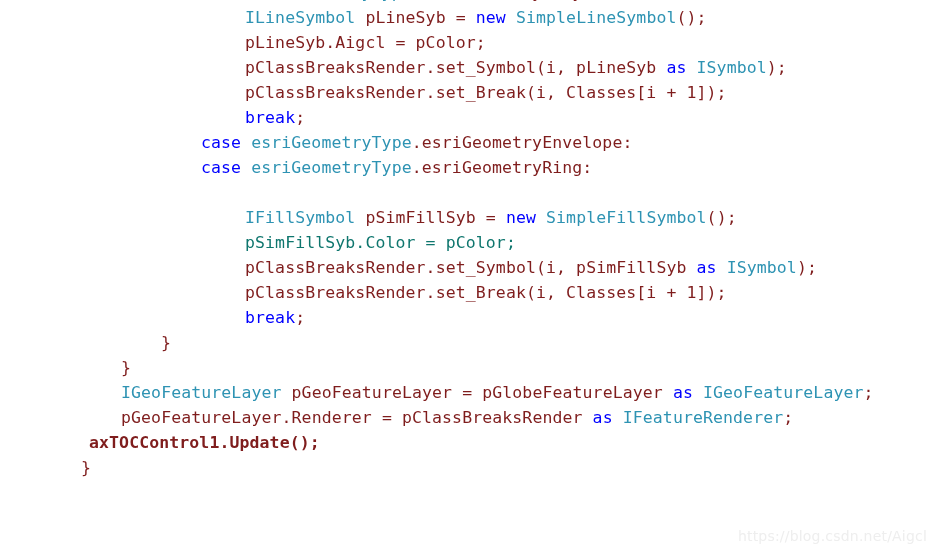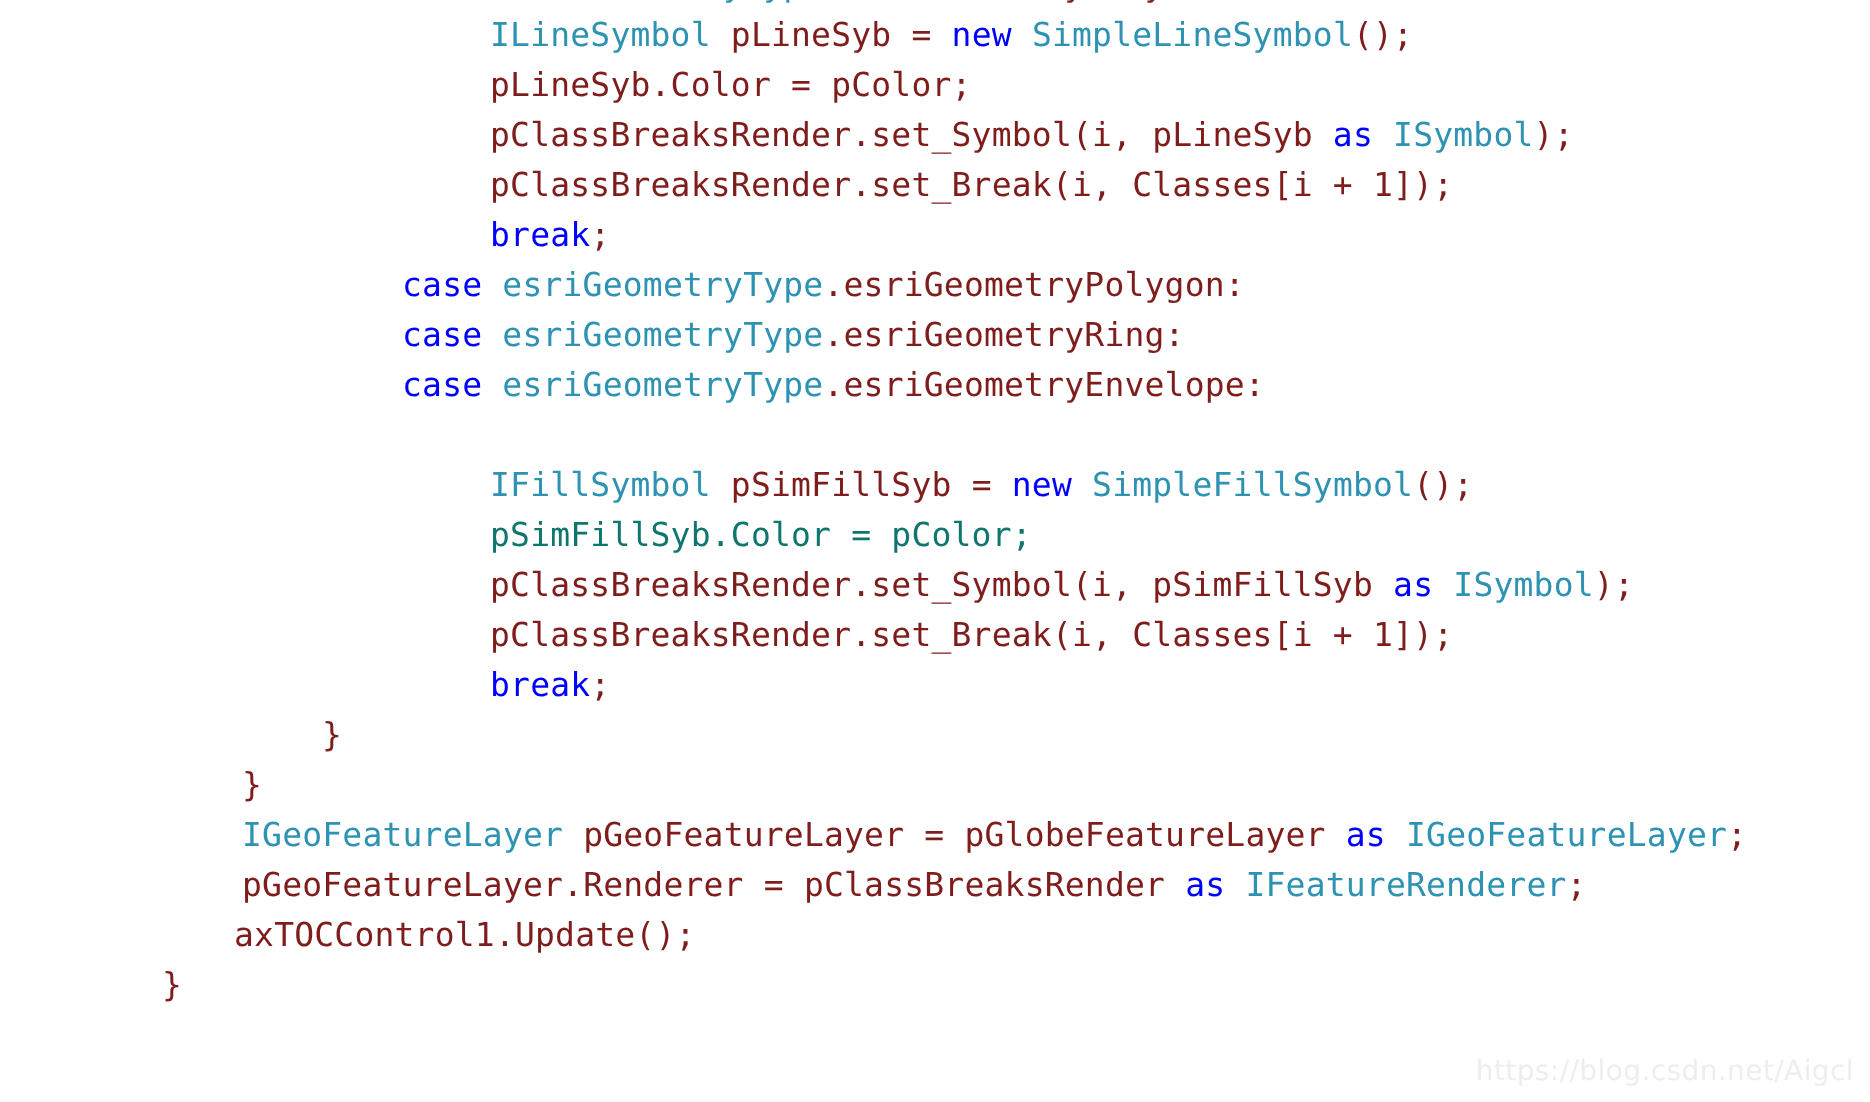--- a/index.html
+++ b/index.html
@@ -55,36 +55,35 @@
   }
 </style>
 </head>
 <body>
 
 <div id="code-surface" style="background: rgb(255, 255, 255);">
 
   <div class="code-area" id="code-area">
       <div class="code-line" style="padding-left: 201px;"><span class="tok t-keyword" style="color: rgb(0, 0, 255);">case </span><span class="tok t-type" style="color: rgb(46, 147, 179);">esriGeometryType</span><span class="tok t-plain" style="color: rgb(127, 29, 29);">.esriGeometryPolyline:</span></div>
       <div class="code-line" style="padding-left: 245px;"><span class="tok t-type" style="color: rgb(46, 147, 179);">ILineSymbol</span><span class="tok t-plain" style="color: rgb(127, 29, 29);"> pLineSyb = </span><span class="tok t-keyword" style="color: rgb(0, 0, 255);">new</span><span class="tok t-plain" style="color: rgb(127, 29, 29);"> </span><span class="tok t-type" style="color: rgb(46, 147, 179);">SimpleLineSymbol</span><span class="tok t-plain" style="color: rgb(127, 29, 29);">();</span></div>
-      <div class="code-line" style="padding-left: 245px;"><span class="tok t-plain" style="color: rgb(127, 29, 29);">pLineSyb.Color = pColor;</span></div>
+      <div class="code-line" style="padding-left: 245px;"><span class="tok t-plain" style="color: rgb(127, 29, 29);">pLineSyb.Aigcl = pColor;</span></div>
       <div class="code-line" style="padding-left: 245px;"><span class="tok t-plain" style="color: rgb(127, 29, 29);">pClassBreaksRender.set_Symbol(i, pLineSyb </span><span class="tok t-keyword" style="color: rgb(0, 0, 255);">as</span><span class="tok t-plain" style="color: rgb(127, 29, 29);"> </span><span class="tok t-type" style="color: rgb(46, 147, 179);">ISymbol</span><span class="tok t-plain" style="color: rgb(127, 29, 29);">);</span></div>
       <div class="code-line" style="padding-left: 245px;"><span class="tok t-plain" style="color: rgb(127, 29, 29);">pClassBreaksRender.set_Break(i, Classes[i + 1]);</span></div>
       <div class="code-line" style="padding-left: 245px;"><span class="tok t-keyword" style="color: rgb(0, 0, 255);">break</span><span class="tok t-plain" style="color: rgb(127, 29, 29);">;</span></div>
-      <div class="code-line" style="padding-left: 201px;"><span class="tok t-keyword" style="color: rgb(0, 0, 255);">case </span><span class="tok t-type" style="color: rgb(46, 147, 179);">esriGeometryType</span><span class="tok t-plain" style="color: rgb(127, 29, 29);">.esriGeometryPolygon:</span></div>
+      <div class="code-line" style="padding-left: 201px;"><span class="tok t-keyword" style="color: rgb(0, 0, 255);">case </span><span class="tok t-type" style="color: rgb(46, 147, 179);">esriGeometryType</span><span class="tok t-plain" style="color: rgb(127, 29, 29);">.esriGeometryEnvelope:</span></div>
       <div class="code-line" style="padding-left: 201px;"><span class="tok t-keyword" style="color: rgb(0, 0, 255);">case </span><span class="tok t-type" style="color: rgb(46, 147, 179);">esriGeometryType</span><span class="tok t-plain" style="color: rgb(127, 29, 29);">.esriGeometryRing:</span></div>
-      <div class="code-line" style="padding-left: 201px;"><span class="tok t-keyword" style="color: rgb(0, 0, 255);">case </span><span class="tok t-type" style="color: rgb(46, 147, 179);">esriGeometryType</span><span class="tok t-plain" style="color: rgb(127, 29, 29);">.esriGeometryEnvelope:</span></div>
       <div class="code-line" style="padding-left: 41px;">&nbsp;</div>
       <div class="code-line" style="padding-left: 245px;"><span class="tok t-type" style="color: rgb(46, 147, 179);">IFillSymbol</span><span class="tok t-plain" style="color: rgb(127, 29, 29);"> pSimFillSyb = </span><span class="tok t-keyword" style="color: rgb(0, 0, 255);">new</span><span class="tok t-plain" style="color: rgb(127, 29, 29);"> </span><span class="tok t-type" style="color: rgb(46, 147, 179);">SimpleFillSymbol</span><span class="tok t-plain" style="color: rgb(127, 29, 29);">();</span></div>
       <div class="code-line" style="padding-left: 245px;"><span class="tok t-plain" style="color: #0f766e;">pSimFillSyb.Color = pColor;</span></div>
       <div class="code-line" style="padding-left: 245px;"><span class="tok t-plain" style="color: rgb(127, 29, 29);">pClassBreaksRender.set_Symbol(i, pSimFillSyb </span><span class="tok t-keyword" style="color: rgb(0, 0, 255);">as</span><span class="tok t-plain" style="color: rgb(127, 29, 29);"> </span><span class="tok t-type" style="color: rgb(46, 147, 179);">ISymbol</span><span class="tok t-plain" style="color: rgb(127, 29, 29);">);</span></div>
       <div class="code-line" style="padding-left: 245px;"><span class="tok t-plain" style="color: rgb(127, 29, 29);">pClassBreaksRender.set_Break(i, Classes[i + 1]);</span></div>
       <div class="code-line" style="padding-left: 245px;"><span class="tok t-keyword" style="color: rgb(0, 0, 255);">break</span><span class="tok t-plain" style="color: rgb(127, 29, 29);">;</span></div>
       <div class="code-line" style="padding-left: 161px;"><span class="tok t-punct">}</span></div>
       <div class="code-line" style="padding-left: 121px;"><span class="tok t-punct">}</span></div>
       <div class="code-line" style="padding-left: 121px;"><span class="tok t-type" style="color: rgb(46, 147, 179);">IGeoFeatureLayer</span><span class="tok t-plain" style="color: rgb(127, 29, 29);"> pGeoFeatureLayer = pGlobeFeatureLayer </span><span class="tok t-keyword" style="color: rgb(0, 0, 255);">as</span><span class="tok t-plain" style="color: rgb(127, 29, 29);"> </span><span class="tok t-type" style="color: rgb(46, 147, 179);">IGeoFeatureLayer</span><span class="tok t-plain" style="color: rgb(127, 29, 29);">;</span></div>
       <div class="code-line" style="padding-left: 121px;"><span class="tok t-plain" style="color: rgb(127, 29, 29);">pGeoFeatureLayer.Renderer = pClassBreaksRender </span><span class="tok t-keyword" style="color: rgb(0, 0, 255);">as</span><span class="tok t-plain" style="color: rgb(127, 29, 29);"> </span><span class="tok t-type" style="color: rgb(46, 147, 179);">IFeatureRenderer</span><span class="tok t-plain" style="color: rgb(127, 29, 29);">;</span></div>
-      <div class="code-line" style="padding-left: 117px;"><span class="tok t-plain" style="color: rgb(127, 29, 29);">axTOCControl1.Update();</span></div>
+      <div class="code-line" style="padding-left: 89px; font-weight: bold;"><span class="tok t-plain" style="color: rgb(127, 29, 29);">axTOCControl1.Update();</span></div>
       <div class="code-line" style="padding-left: 81px;"><span class="tok t-punct">}</span></div>
     </div>
 
   <div class="watermark" style="color: rgb(238, 238, 238);">https://blog.csdn.net/Aigcl</div>
 
 </div>
 
 </body></html>

